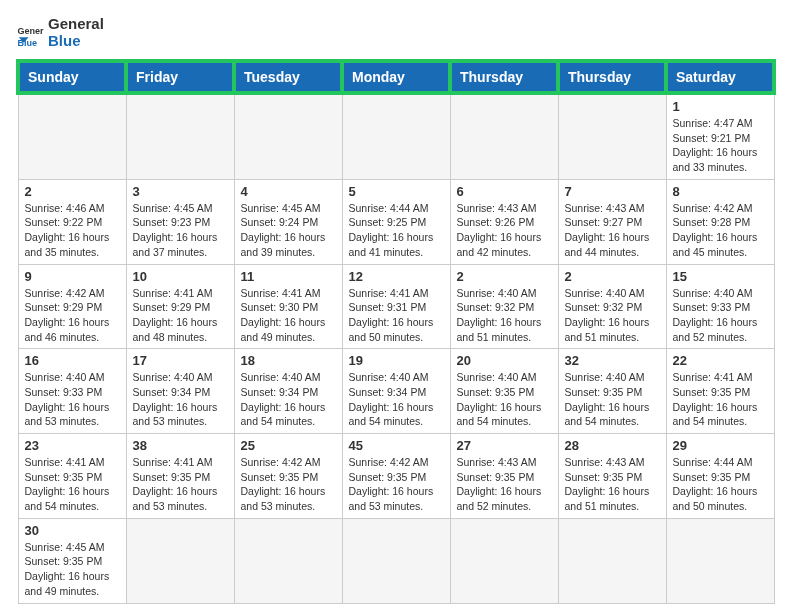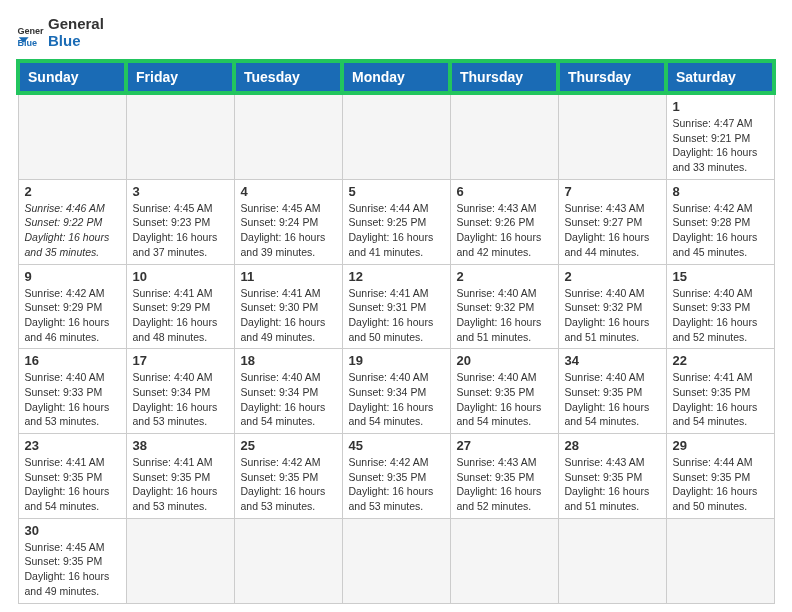--- a/index.html
+++ b/index.html
@@ -123,21 +123,21 @@
         <span class="day-number">1</span>
         <span class="day-info" id="d1" style="white-space: pre-line; margin-top: 29px;">Sunrise: 4:47 AM
 Sunset: 9:21 PM
 Daylight: 16 hours and 33 minutes.</span>
       </td>
     </tr>
 
     <tr>
       <td>
         <span class="day-number">2</span>
-        <span class="day-info" id="d2" style="white-space: pre-line; font-style: italic;">Sunrise: 4:46 AM
+        <span class="day-info" id="d2" style="white-space: pre-line;">Sunrise: 4:46 AM
 Sunset: 9:22 PM
 Daylight: 16 hours and 35 minutes.</span>
       </td>
       <td>
         <span class="day-number">3</span>
         <span class="day-info" id="d3" style="white-space: pre-line;">Sunrise: 4:45 AM
 Sunset: 9:23 PM
 Daylight: 16 hours and 37 minutes.</span>
       </td>
       <td>
@@ -242,21 +242,21 @@
 Sunset: 9:34 PM
 Daylight: 16 hours and 54 minutes.</span>
       </td>
       <td>
         <span class="day-number">20</span>
         <span class="day-info" id="d20" style="white-space: pre-line;">Sunrise: 4:40 AM
 Sunset: 9:35 PM
 Daylight: 16 hours and 54 minutes.</span>
       </td>
       <td>
-        <span class="day-number">34</span>
+        <span class="day-number">32</span>
         <span class="day-info" id="d21" style="white-space: pre-line;">Sunrise: 4:40 AM
 Sunset: 9:35 PM
 Daylight: 16 hours and 54 minutes.</span>
       </td>
       <td>
         <span class="day-number">22</span>
         <span class="day-info" id="d22" style="white-space: pre-line;">Sunrise: 4:41 AM
 Sunset: 9:35 PM
 Daylight: 16 hours and 54 minutes.</span>
       </td>

